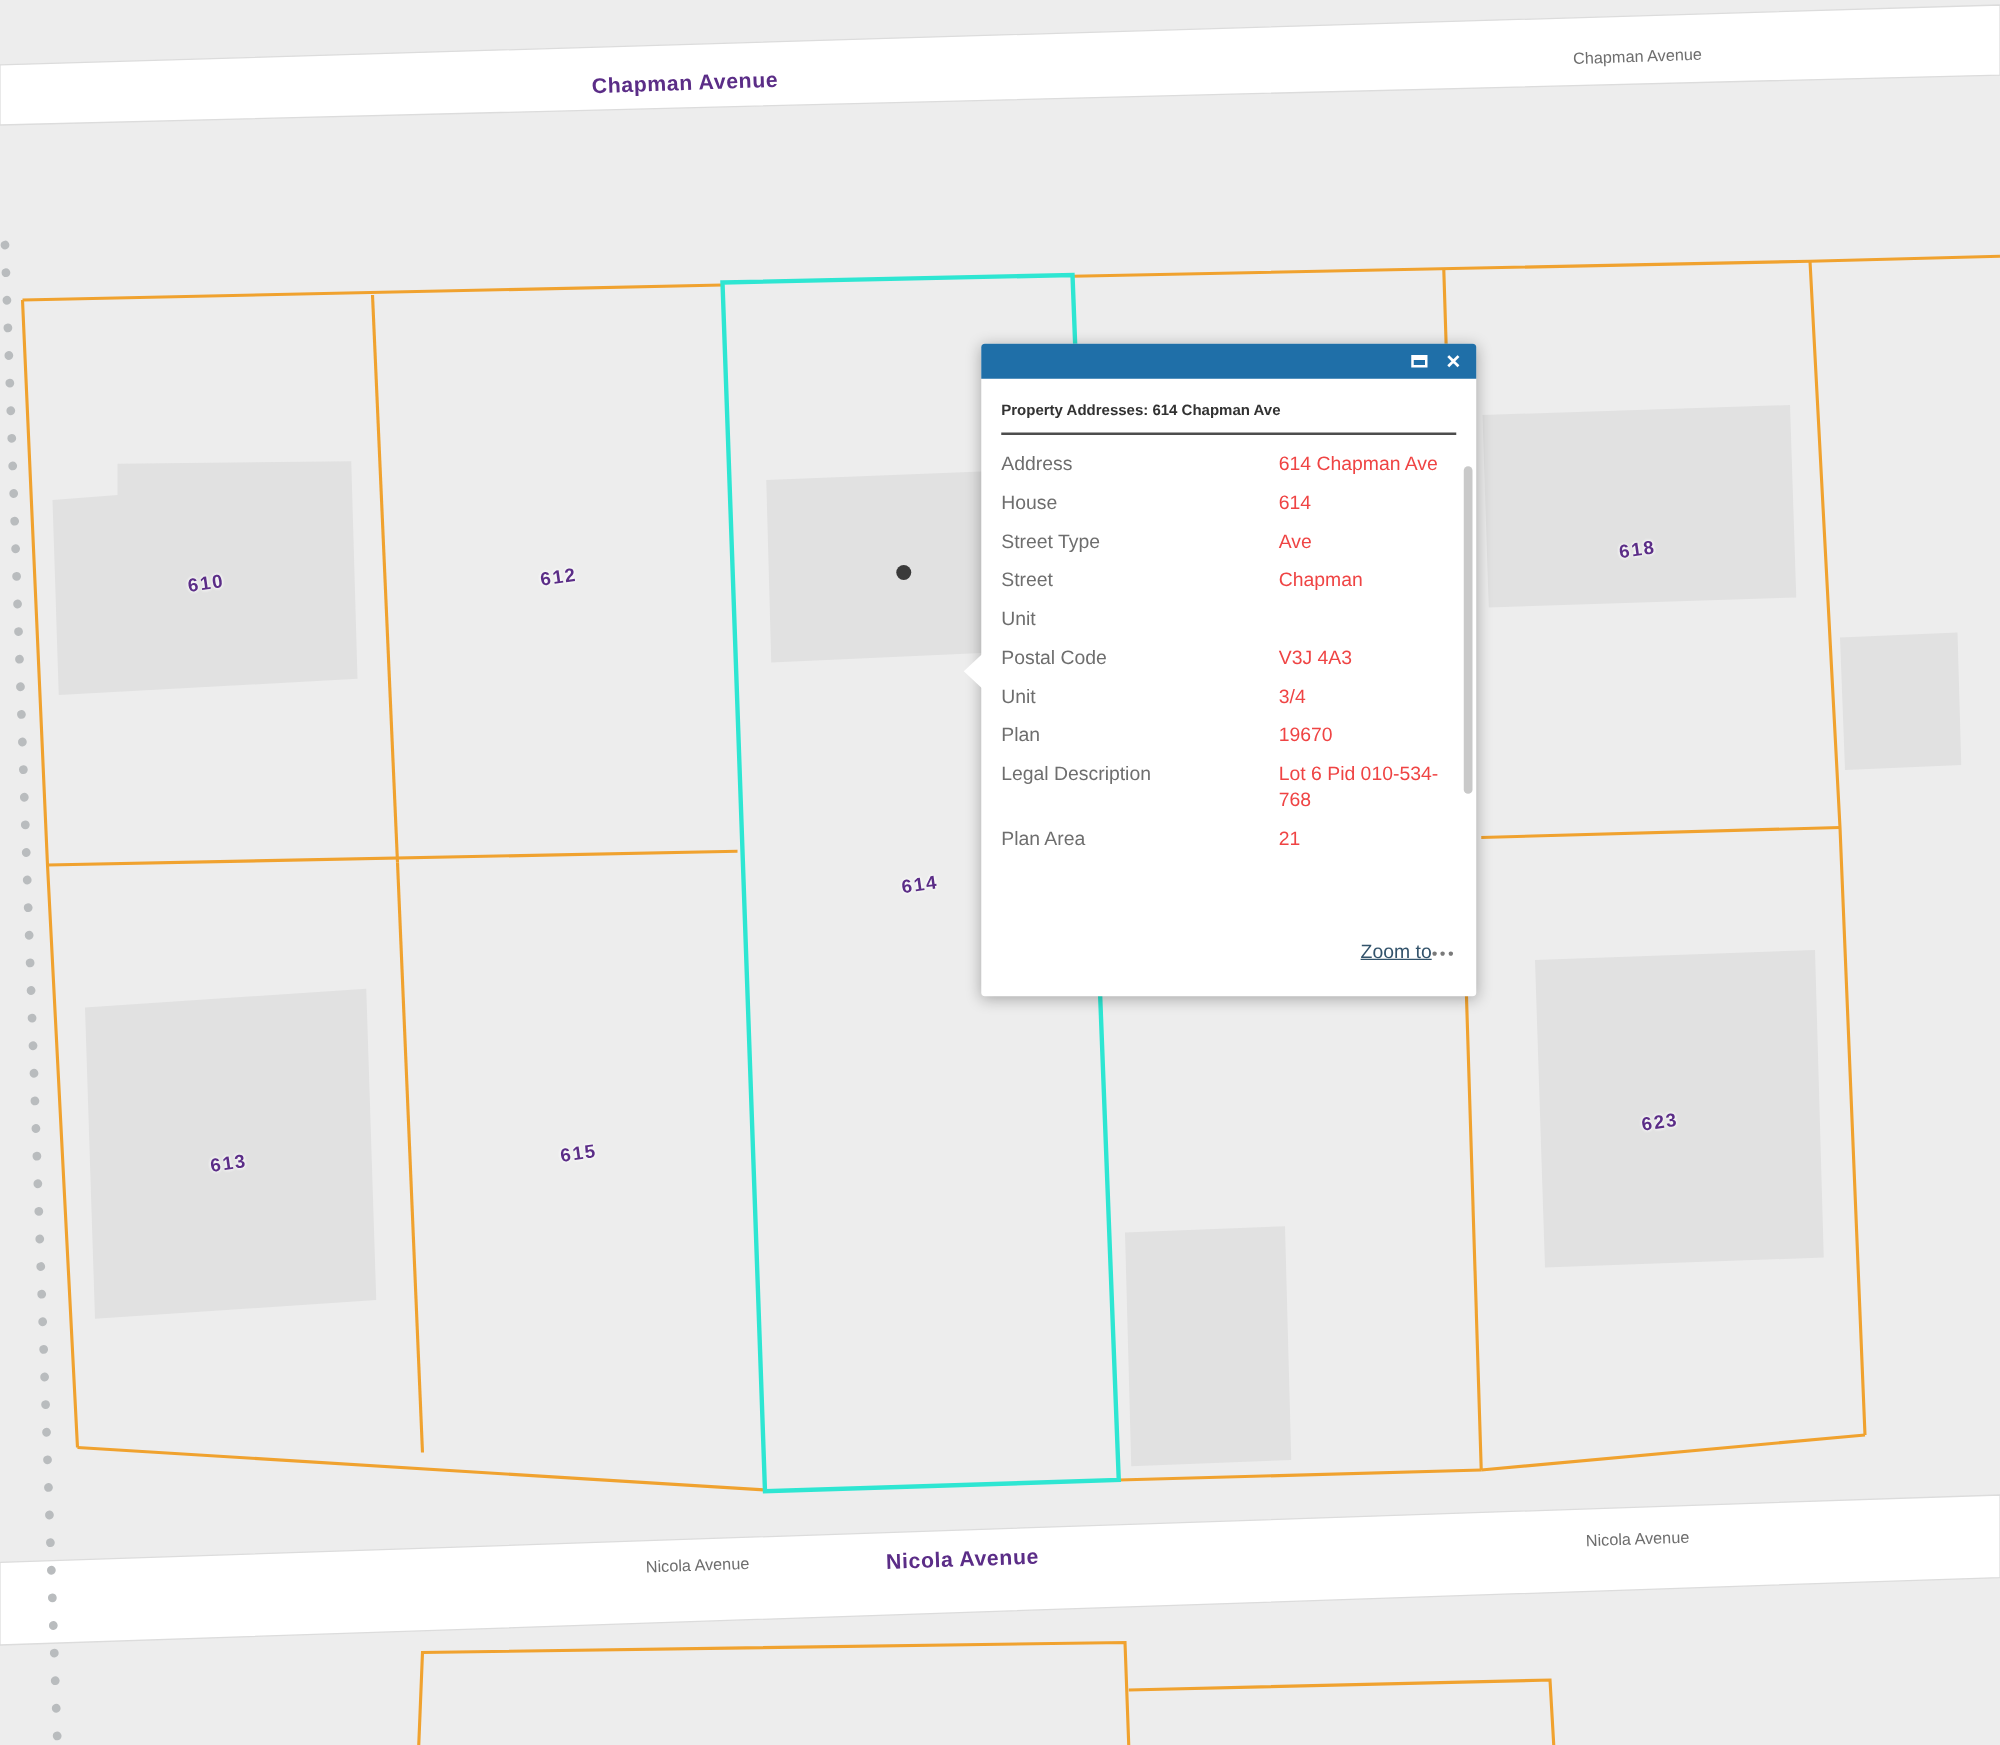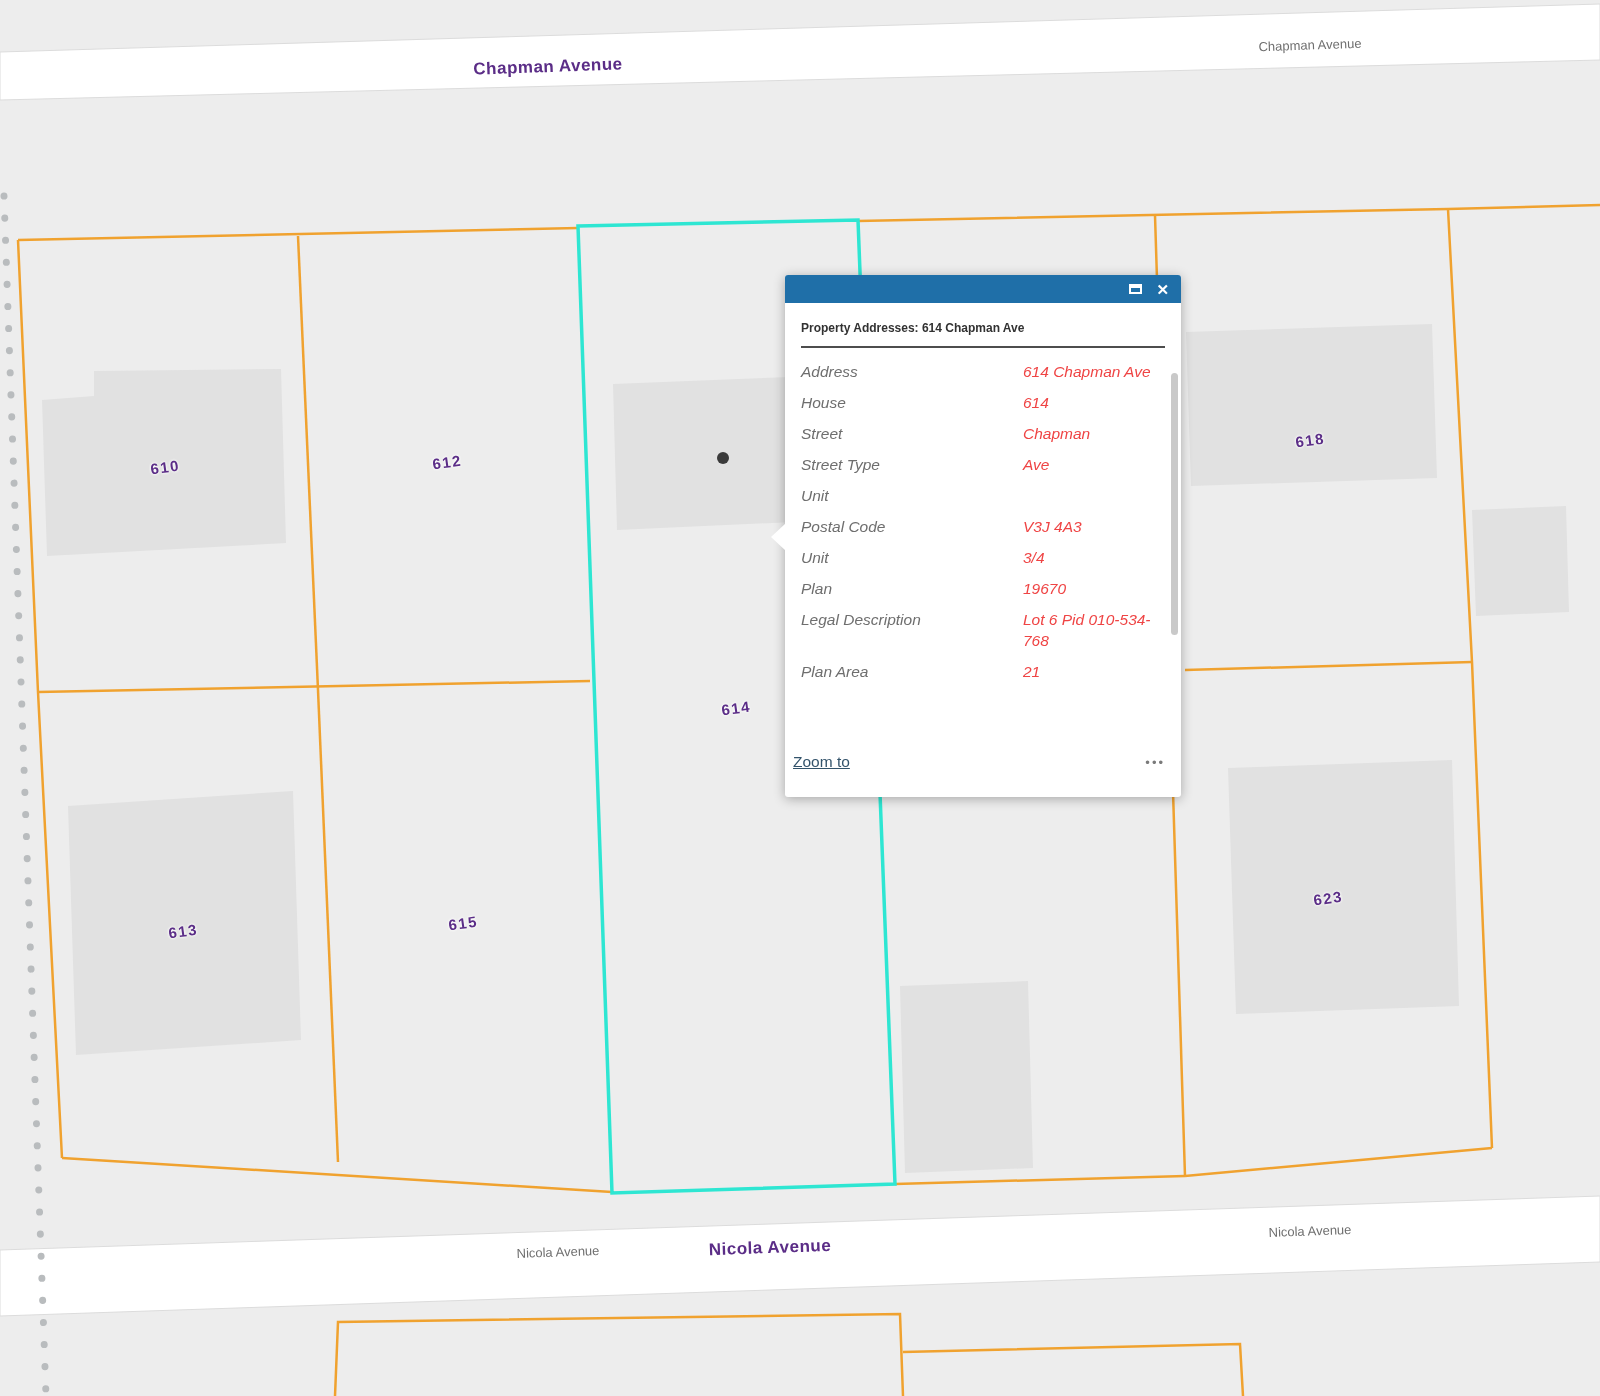--- a/index.html
+++ b/index.html
@@ -49,26 +49,26 @@
     display:inline-block;width:13px;height:10px;box-sizing:border-box;
     border:2px solid #fff;border-top:4px solid #fff;cursor:pointer;
   }
   .close-icon{color:#fff;font-size:15px;font-weight:bold;line-height:1;cursor:pointer;}
   .popup-body{position:relative;padding:12px 16px 10px 16px;height:456px;box-sizing:content-box;}
   .popup-title{
     margin:6px 0 10px 0;font-size:12px;font-weight:bold;color:#323232;line-height:1.25;
   }
   .popup-divider{border:none;border-top:2px solid #4d4d4d;margin:0 0 8px 0;}
   .fields{font-size:15.5px;line-height:21px;}
-  .field-row{display:flex;padding:5px 0;font-style:italic;}
+  .field-row{display:flex;padding:5px 0;}
   .field-label{flex:0 0 222px;color:#6e6e6e;}
   .field-value{flex:1;color:#ef4444;min-height:21px;padding-right:10px;}
   .popup-footer{
-    position:absolute;left:8px;right:16px;bottom:10px;
-    display:flex;justify-content:space-between;align-items:center;
+    position:absolute;left:21px;right:16px;bottom:10px;
+    display:flex;justify-content:flex-end;align-items:center;
   }
   .zoomto{
     font-size:15.5px;color:#33536b;text-decoration:underline;cursor:pointer;
   }
   .more-options{color:#7a7a7a;font-size:13px;letter-spacing:2px;cursor:pointer;}
   .scroll-thumb{
     position:absolute;right:3px;top:70px;width:7px;height:262px;
     background:#c9c9c9;border-radius:4px;cursor:pointer;
   }
 </style>
@@ -143,26 +143,26 @@
     <div class="fields">
       <div class="field-row">
         <span class="field-label">Address</span>
         <span class="field-value">614 Chapman Ave</span>
       </div>
       <div class="field-row">
         <span class="field-label">House</span>
         <span class="field-value">614</span>
       </div>
       <div class="field-row">
+        <span class="field-label">Street Type</span>
+        <span class="field-value">Ave</span>
+      </div>
+      <div class="field-row">
         <span class="field-label">Street</span>
         <span class="field-value">Chapman</span>
-      </div>
-      <div class="field-row">
-        <span class="field-label">Street Type</span>
-        <span class="field-value">Ave</span>
       </div>
       <div class="field-row">
         <span class="field-label">Unit</span>
         <span class="field-value"></span>
       </div>
       <div class="field-row">
         <span class="field-label">Postal Code</span>
         <span class="field-value">V3J 4A3</span>
       </div>
       <div class="field-row">

